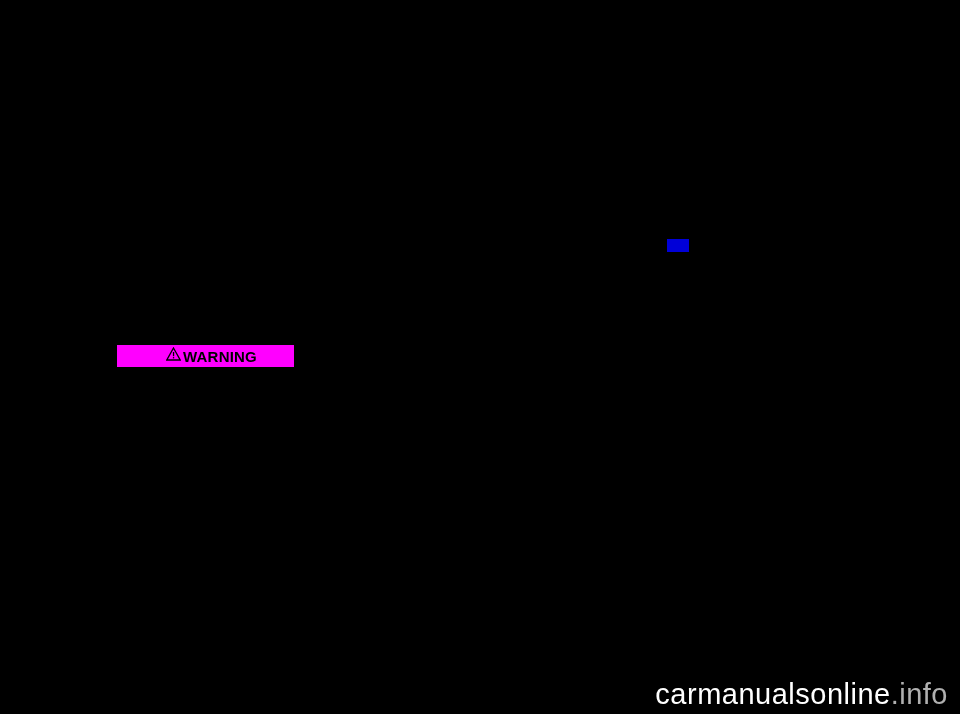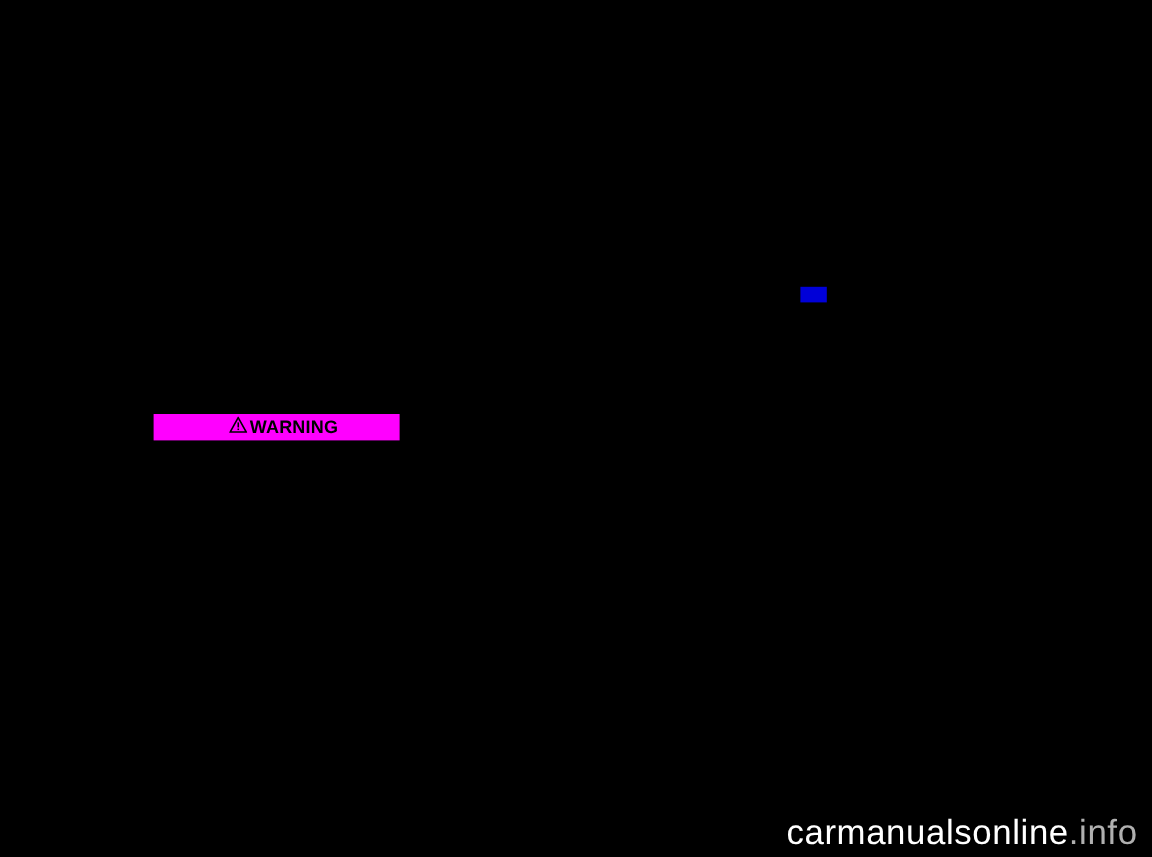--- a/index.html
+++ b/index.html
@@ -27,23 +27,23 @@
     left: 667px;
     top: 239px;
     width: 22px;
     height: 13px;
     background: #0000d8;
   }
 
   
   .warning-banner {
     position: absolute;
-    left: 128px;
+    left: 117px;
     top: 345px;
-    width: 205px;
+    width: 177px;
     height: 22px;
     background: #ff00ff;
     display: flex;
     align-items: center;
     justify-content: center;
   }
   .warning-inner {
     display: flex;
     align-items: center;
     gap: 2px;

